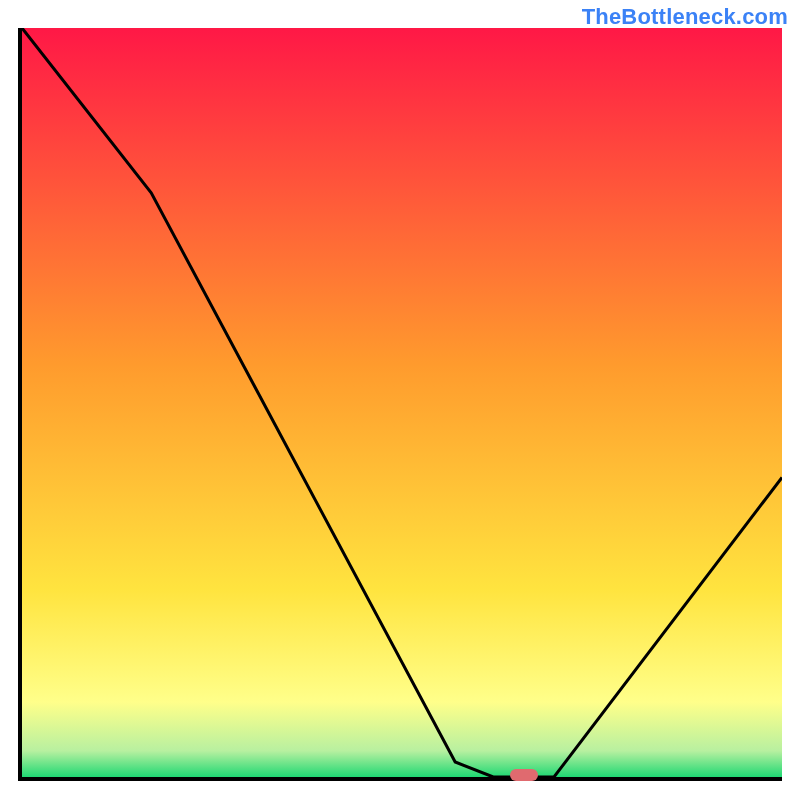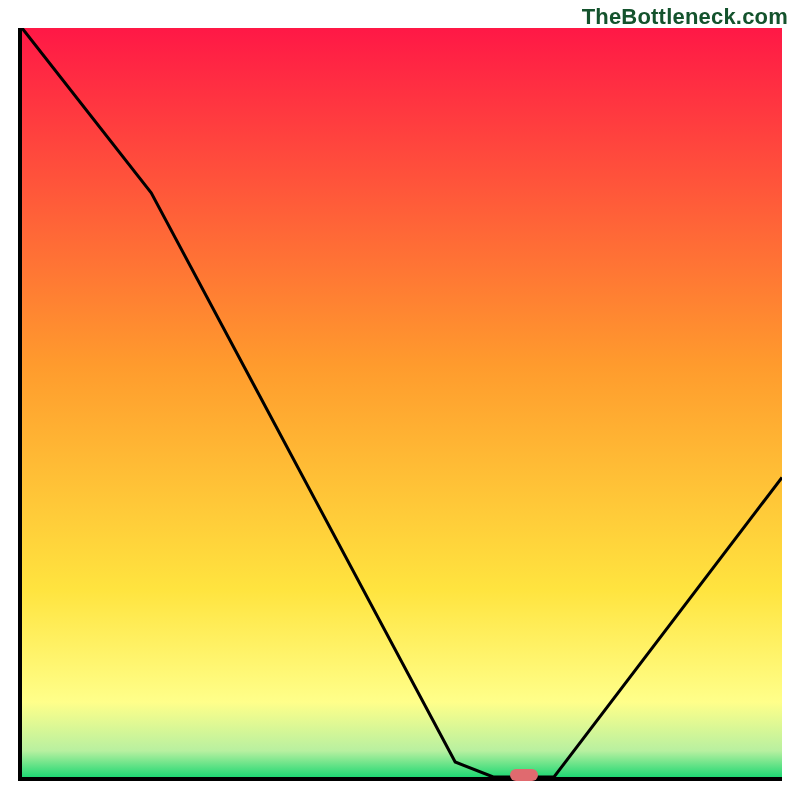--- a/index.html
+++ b/index.html
@@ -10,21 +10,21 @@
     position: relative;
     font-family: Arial, sans-serif;
     background: #fff;
   }
   .watermark {
     position: absolute;
     top: 4px;
     right: 12px;
     font-size: 22px;
     font-weight: bold;
-    color: #14532d;
+    color: #3b82f6;
     letter-spacing: 0.2px;
   }
   .plot-frame {
     position: absolute;
     left: 18px;
     top: 28px;
     width: 764px;
     height: 753px;
     border-left: 4px solid #000;
     border-bottom: 4px solid #000;

